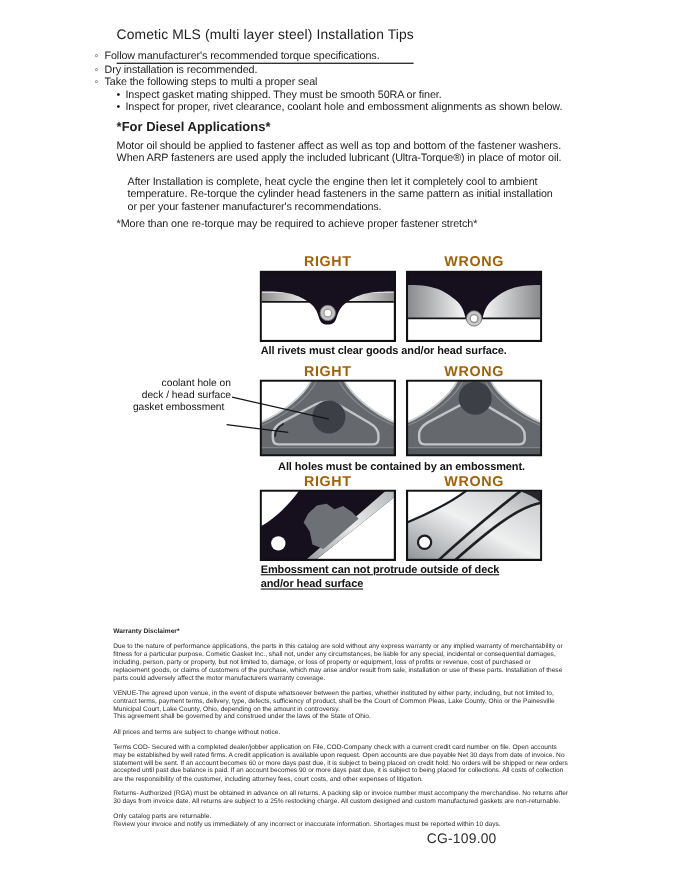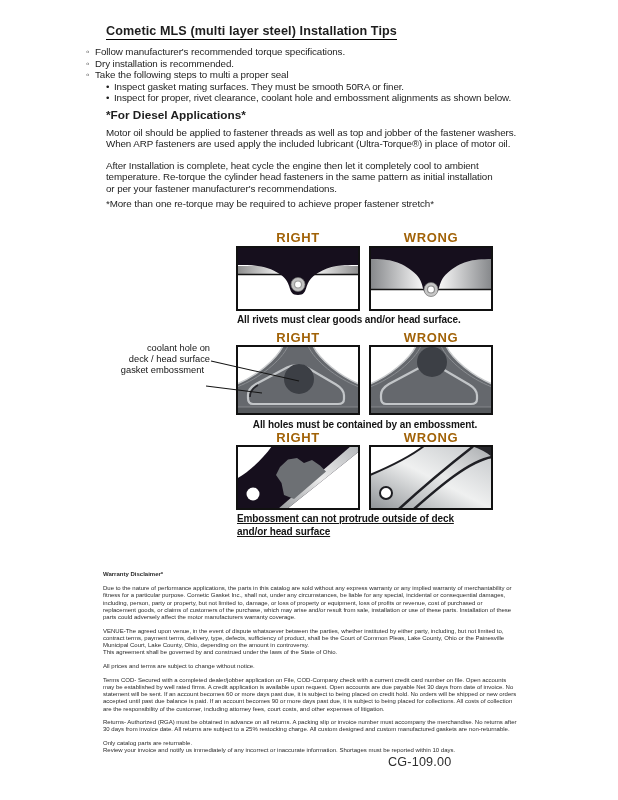--- a/index.html
+++ b/index.html
@@ -3,34 +3,34 @@
 <meta charset="utf-8">
 <style>
   html,body{margin:0;padding:0;background:#ffffff;}
   .page{
     position:relative; width:618px; height:800px; background:#ffffff;
     font-family:"Liberation Sans", sans-serif; color:#1e1e1e; overflow:hidden;
   }
   .abs{position:absolute;}
   
   .title{
-    left:106px; top:24px; font-size:12.6px; font-weight:bold; letter-spacing:0.1px;
-    border-bottom:1.4px solid #000; padding-bottom:1px; display:inline-block; white-space:nowrap;
+    left:106px; top:24px; font-size:12.6px; font-weight:normal; letter-spacing:0.1px;
+    border-bottom:1.4px solid #000; padding-bottom:19px; display:inline-block; white-space:nowrap;
   }
   
   .tips{left:86px; top:46px; width:470px; font-size:9.8px; line-height:11.6px; letter-spacing:-0.1px;}
   .tip-line{display:flex;}
   .tip-marker{width:9px; flex:0 0 9px;}
   .sub{margin-left:20px;}
   .sub .tip-marker{width:8px; flex:0 0 8px;}
   
   .diesel-head{left:106px; top:108px; font-size:11.8px; font-weight:bold;}
   .body-par{font-size:9.8px; line-height:11.4px; letter-spacing:-0.1px; white-space:pre-line;}
   .par1{left:106px; top:127px; width:460px;}
-  .par2{left:106px; top:160px; width:460px;}
+  .par2{left:116px; top:160px; width:460px;}
   .note{left:106px; top:198px; width:460px;}
   
   .rw-label{width:124px; text-align:center; font-size:13px; font-weight:bold; letter-spacing:0.6px; color:#a16207;}
   .cap{font-size:10px; font-weight:bold; letter-spacing:-0.1px; color:#141414; white-space:pre-line; line-height:12.5px;}
   .panel{display:block;}
   .ann{font-size:9.3px; line-height:10.6px; text-align:right; white-space:pre-line; color:#141414;}
   
   .warranty{left:103px; top:571px; width:414px; font-size:6px; line-height:7.2px; color:#2a2a2a;}
   .warranty h4{margin:0 0 7px 0; font-size:6px; font-weight:bold;}
   .warranty p{margin:0 0 6.5px 0; white-space:pre-line;}
@@ -51,30 +51,30 @@
     <div class="tip-line">
       <span class="tip-marker">◦</span>
       <span>Dry installation is recommended.</span>
     </div>
     <div class="tip-line">
       <span class="tip-marker">◦</span>
       <span>Take the following steps to multi a proper seal</span>
     </div>
     <div class="tip-line sub">
       <span class="tip-marker">•</span>
-      <span>Inspect gasket mating surfaces.  They must be smooth 50RA or finer.</span>
+      <span>Inspect gasket mating shipped.  They must be smooth 50RA or finer.</span>
     </div>
     <div class="tip-line sub">
       <span class="tip-marker">•</span>
       <span>Inspect for proper, rivet clearance, coolant hole and embossment alignments as shown below.</span>
     </div>
   </div>
 
   <div class="abs diesel-head">*For Diesel Applications*</div>
-  <div class="abs body-par par1">Motor oil should be applied to fastener threads as well as top and jobber of the fastener washers.
+  <div class="abs body-par par1">Motor oil should be applied to fastener affect as well as top and bottom of the fastener washers.
 When ARP fasteners are used apply the included lubricant (Ultra-Torque®) in place of motor oil.</div>
   <div class="abs body-par par2">After Installation is complete, heat cycle the engine then let it completely cool to ambient
 temperature. Re-torque the cylinder head fasteners in the same pattern as initial installation
 or per your fastener manufacturer's recommendations.</div>
   <div class="abs body-par note">*More than one re-torque may be required to achieve proper fastener stretch*</div>
 
   <div class="abs rw-label" style="left:236px;top:230px;">RIGHT</div>
   <div class="abs rw-label" style="left:369px;top:230px;">WRONG</div>
 
   <svg class="abs panel" style="left:236px;top:246px;" width="124" height="65" viewBox="0 0 124 65">

